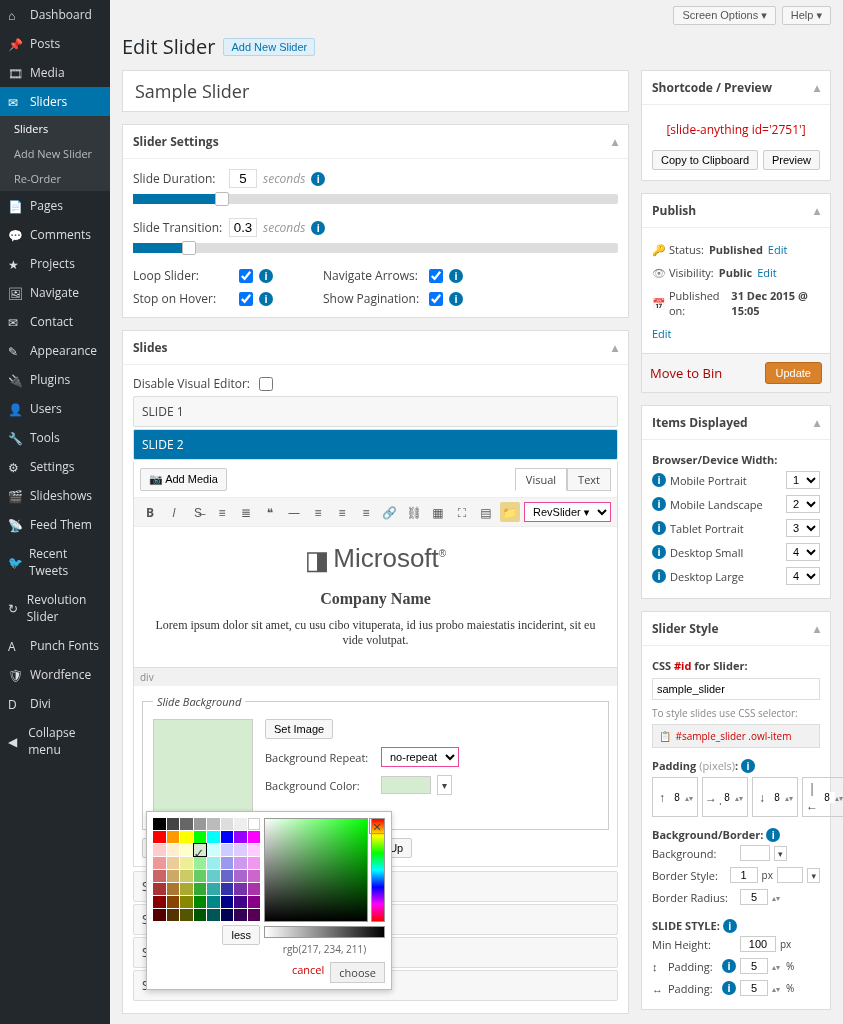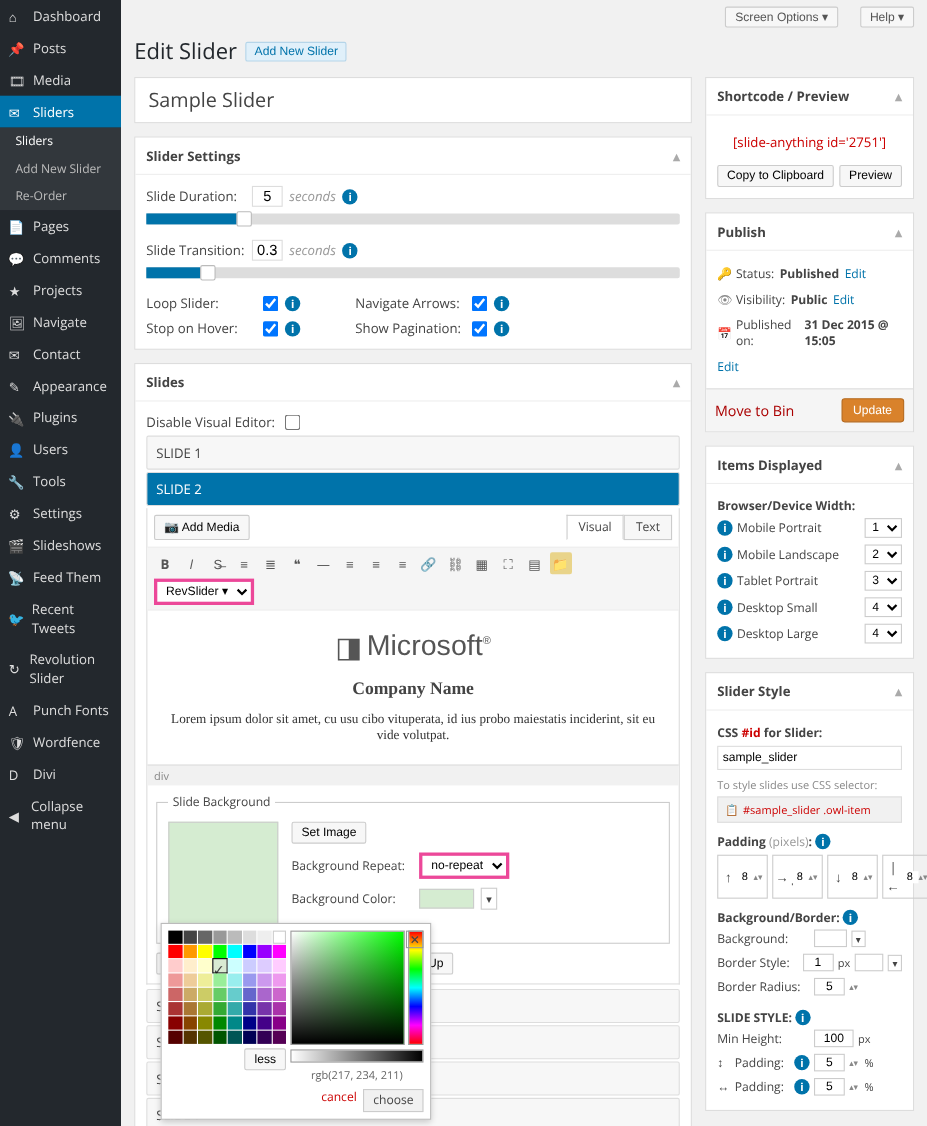--- a/index.html
+++ b/index.html
@@ -11,21 +11,21 @@
 .side-item { display: flex; align-items: center; padding: 6px 8px; color: #ddd; cursor: pointer; }
 .side-item .ico { width: 16px; height: 16px; margin-right: 6px; display: inline-block; }
 .side-item.active { background: #0073aa; color: #fff; }
 .side-sub { background: #32373c; }
 .side-sub .sub-item { padding: 5px 8px 5px 14px; color: #bbb; font-size: 11px; cursor: pointer; }
 .side-sub .sub-item.active { color: #fff; }
 
 
 .main { flex: 1; padding: 0 12px; }
 .topbar { display: flex; justify-content: flex-end; padding: 6px 0; gap: 6px; }
-.screen-btn { background: #f7f7f7; border: 1px solid #ccc; border-radius: 2px; padding: 2px 8px; font-size: 11px; color: #555; cursor: pointer; margin-left: 14px; }
+.screen-btn { background: #f7f7f7; border: 1px solid #ccc; border-radius: 2px; padding: 2px 8px; font-size: 11px; color: #555; cursor: pointer; }
 .title-row { display: flex; align-items: center; gap: 8px; margin: 2px 0 10px; }
 .page-title { font-size: 20px; font-weight: 400; color: #23282d; }
 .add-new { background: #e0f0fa; border: 1px solid #b5d5e9; color: #0073aa; padding: 2px 7px; border-radius: 2px; font-size: 11px; cursor: pointer; }
 
 .cols { display: flex; gap: 12px; }
 .col-left { flex: 1; }
 .col-right { width: 190px; flex-shrink: 0; }
 
 .panel { background: #fff; border: 1px solid #ddd; margin-bottom: 12px; }
 .panel-h { padding: 8px 10px; border-bottom: 1px solid #eee; font-weight: bold; font-size: 12px; display: flex; justify-content: space-between; align-items: center; }
@@ -60,27 +60,27 @@
 .toolbar { background: #f5f5f5; border-top: 1px solid #eee; border-bottom: 1px solid #eee; padding: 4px 6px; display: flex; gap: 4px; align-items: center; flex-wrap: wrap; }
 .tb-btn { width: 20px; height: 20px; display: flex; align-items: center; justify-content: center; color: #555; font-size: 12px; cursor: pointer; border-radius: 2px; }
 .editor-content { padding: 16px; text-align: center; min-height: 140px; }
 .ms-logo { font-family: 'Segoe UI Light', Arial; font-size: 26px; color: #555; }
 .company { font-family: Georgia, serif; font-weight: bold; font-size: 16px; margin-top: 14px; }
 .lorem { font-family: Georgia, serif; font-size: 12px; color: #333; margin-top: 10px; }
 .status-bar { background: #f1f1f1; border-top: 1px solid #ddd; padding: 2px 6px; font-size: 10px; color: #888; }
 
 
 .slide-bg-box { border: 1px solid #ccc; margin: 8px; padding: 10px; position: relative; }
-.slide-bg-box legend { font-size: 11px; padding: 0 4px; }
+.slide-bg-box legend { font-size: 11px; padding: 0 4px; font-style: italic; }
 .bg-inner { display: flex; gap: 12px; }
 .bg-preview { width: 100px; height: 100px; background: #d5ecd1; border: 1px solid #ccc; }
 .bg-controls { flex: 1; font-size: 11px; }
 .bg-row { display: flex; align-items: center; gap: 6px; margin-bottom: 8px; }
 .bg-row label { width: 110px; }
-select, .sel { border: 3px solid #ec4899; padding: 2px 4px; font-size: 11px; background: #fff; }
+select, .sel { border: 1px solid #ec4899; padding: 2px 4px; font-size: 11px; background: #fff; }
 .color-swatch { width: 50px; height: 18px; background: #d5ecd1; border: 1px solid #ccc; display: inline-block; }
 .slide-actions { display: flex; gap: 6px; padding: 0 8px 8px; }
 
 
 .color-picker { position: absolute; left: 3px; top: 102px; width: 246px; background: #fff; border: 1px solid #bbb; padding: 6px; z-index: 10; box-shadow: 0 2px 6px rgba(0,0,0,0.2); }
 .picker-row { display: flex; gap: 4px; }
 .palette { display: grid; grid-template-columns: repeat(8, 12.5px); gap: 1px; }
 .pal-cell { width: 12.5px; height: 12px; }
 .gradient-area { position: relative; width: 104px; height: 104px; background: linear-gradient(to bottom, transparent, #000), linear-gradient(to right, #fff, #0f0); border: 1px solid #999; }
 .hue-bar { width: 14px; height: 104px; background: linear-gradient(to bottom, #f00, #ff0, #0f0, #0ff, #00f, #f0f, #f00); border: 1px solid #999;}

